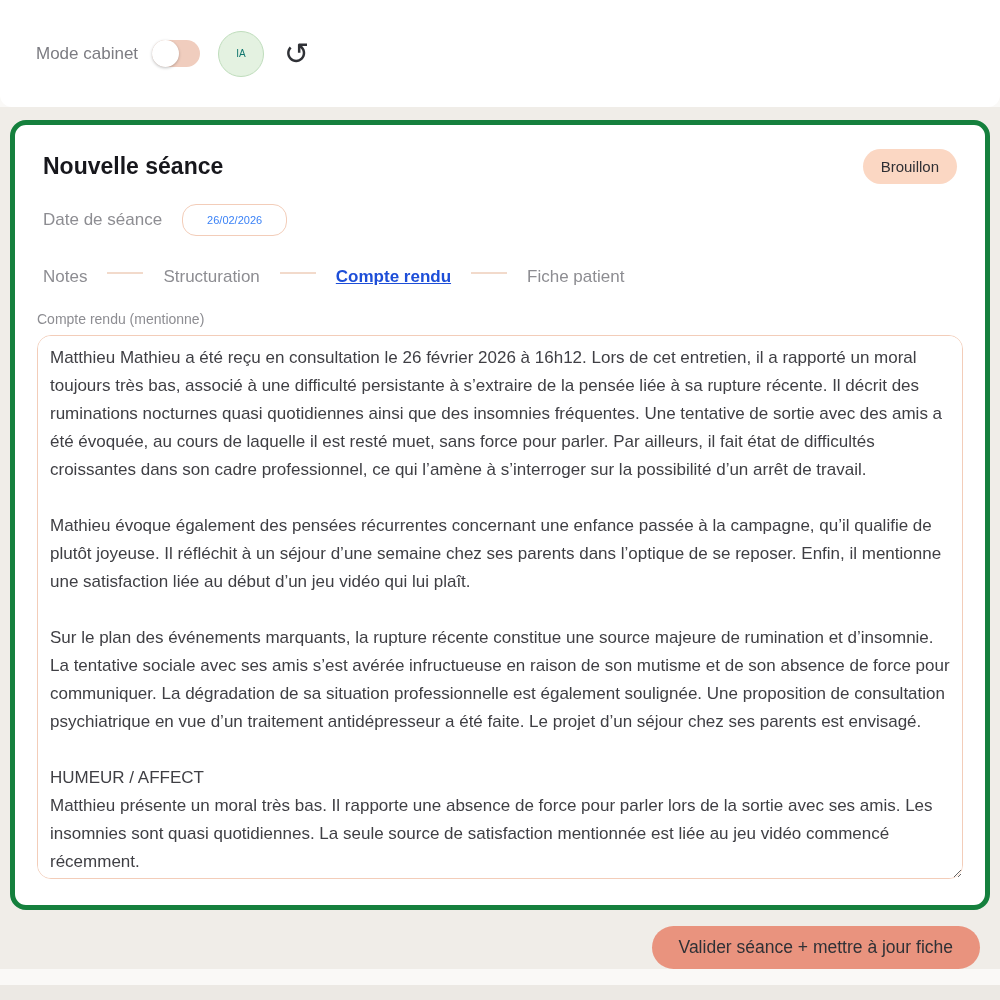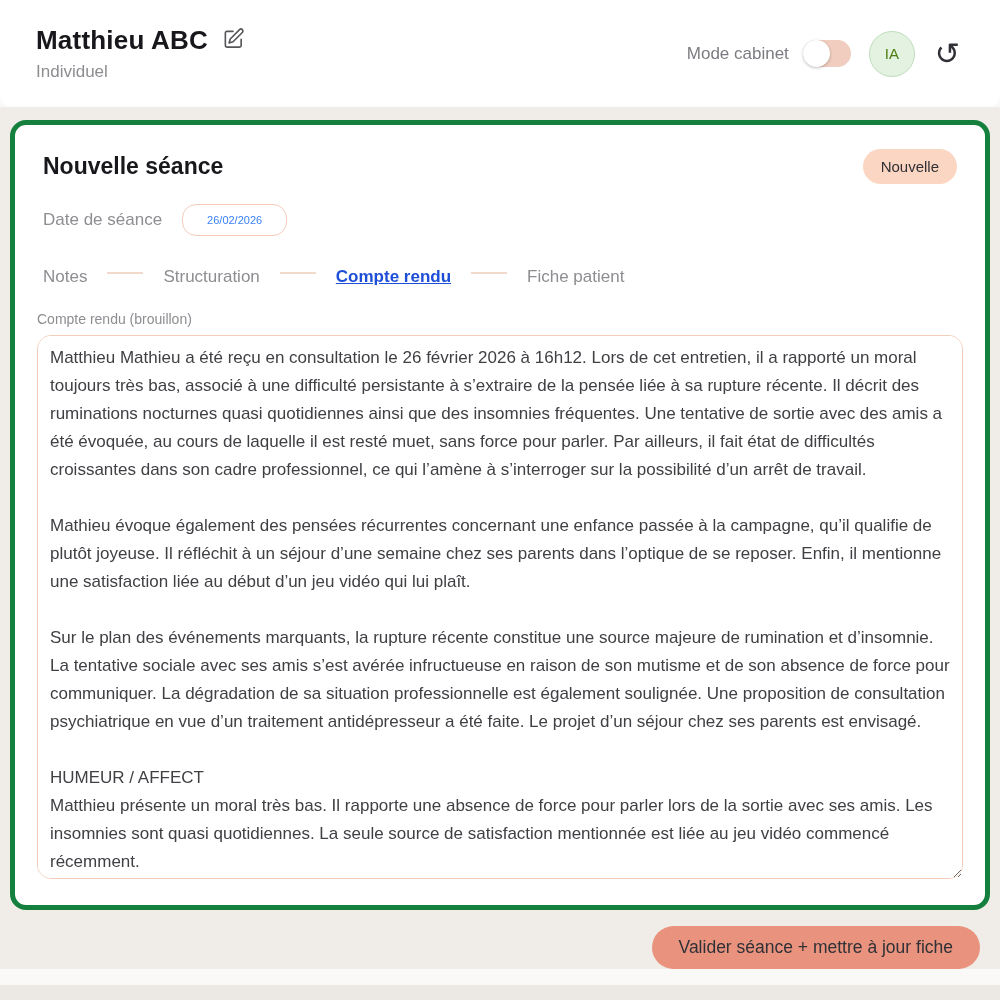--- a/index.html
+++ b/index.html
@@ -35,21 +35,21 @@
   }
   .toggle .knob {
     position: absolute; top: 0; left: 0;
     width: 27px; height: 27px; border-radius: 50%;
     background: #FFFFFF; box-shadow: 0 1px 3px rgba(0,0,0,.25);
   }
   .avatar {
     width: 46px; height: 46px; border-radius: 50%;
     background: #E4F2E1; border: 1px solid #BFDDBC;
     display: flex; align-items: center; justify-content: center;
-    font-size: 15px; color: #4d7c0f; cursor: pointer; margin-left: 4px;
+    font-size: 10px; color: #0f766e; cursor: pointer; margin-left: 4px;
   }
   .reset-icon {
     font-family: "DejaVu Sans", sans-serif;
     font-size: 30px; line-height: 1; color: #2F3136;
     cursor: pointer; margin-left: 6px; user-select: none;
   }
 
   
   .mid { background: #F0EDE8; padding: 13px 10px 0; }
   .card {
@@ -98,67 +98,55 @@
   }
   .bottom-strip {
     position: absolute; bottom: 0; left: 0;
     width: 100%; height: 15px; background: #ECE9E4;
   }
 </style>
 </head>
 <body>
 
 <header class="topbar">
-  <div class="patient-block">
-    <div class="name-row">
-      <h1 class="patient-name">Matthieu ABC</h1>
-      <span class="edit-icon">
-        <svg width="23" height="23" viewBox="0 0 24 24" fill="none" stroke="#55555A" stroke-width="1.7" stroke-linecap="round" stroke-linejoin="round">
-          <path d="M11.5 4.5H5.2A1.7 1.7 0 0 0 3.5 6.2v13.1A1.7 1.7 0 0 0 5.2 21h13.1a1.7 1.7 0 0 0 1.7-1.7v-6.4"></path>
-          <path d="M18.3 2.8a2 2 0 0 1 2.9 2.9L11.5 15.4l-4.1 1.2 1.2-4.1z"></path>
-        </svg>
-      </span>
-    </div>
-    <div class="subtitle">Individuel</div>
-  </div>
   <div class="header-right">
     <span class="mode-label">Mode cabinet</span>
     <div class="toggle">
       <div class="knob"></div>
     </div>
     <div class="avatar">
       <span>IA</span>
     </div>
     <span class="reset-icon">↺</span>
   </div>
 </header>
 
 <section class="mid">
   <div class="card">
     <div class="card-head">
       <h2 class="card-title">Nouvelle séance</h2>
-      <span class="badge">Nouvelle</span>
+      <span class="badge">Brouillon</span>
     </div>
 
     <div class="date-row">
       <span class="date-label">Date de séance</span>
       <span class="date-pill">26/02/2026</span>
     </div>
 
     <nav class="tabs">
       <span class="tab">Notes</span>
       <span class="tab-line"></span>
       <span class="tab">Structuration</span>
       <span class="tab-line"></span>
       <span class="tab active">Compte rendu</span>
       <span class="tab-line"></span>
       <span class="tab">Fiche patient</span>
     </nav>
 
-    <label class="report-label">Compte rendu (brouillon)</label>
+    <label class="report-label">Compte rendu (mentionne)</label>
     <textarea class="report-textarea" spellcheck="false" style="">Matthieu Mathieu a été reçu en consultation le 26 février 2026 à 16h12. Lors de cet entretien, il a rapporté un moral toujours très bas, associé à une difficulté persistante à s’extraire de la pensée liée à sa rupture récente. Il décrit des ruminations nocturnes quasi quotidiennes ainsi que des insomnies fréquentes. Une tentative de sortie avec des amis a été évoquée, au cours de laquelle il est resté muet, sans force pour parler. Par ailleurs, il fait état de difficultés croissantes dans son cadre professionnel, ce qui l’amène à s’interroger sur la possibilité d’un arrêt de travail.
 
 Mathieu évoque également des pensées récurrentes concernant une enfance passée à la campagne, qu’il qualifie de plutôt joyeuse. Il réfléchit à un séjour d’une semaine chez ses parents dans l’optique de se reposer. Enfin, il mentionne une satisfaction liée au début d’un jeu vidéo qui lui plaît.
 
 Sur le plan des événements marquants, la rupture récente constitue une source majeure de rumination et d’insomnie. La tentative sociale avec ses amis s’est avérée infructueuse en raison de son mutisme et de son absence de force pour communiquer. La dégradation de sa situation professionnelle est également soulignée. Une proposition de consultation psychiatrique en vue d’un traitement antidépresseur a été faite. Le projet d’un séjour chez ses parents est envisagé.
 
 HUMEUR / AFFECT
 Matthieu présente un moral très bas. Il rapporte une absence de force pour parler lors de la sortie avec ses amis. Les insomnies sont quasi quotidiennes. La seule source de satisfaction mentionnée est liée au jeu vidéo commencé récemment.</textarea>
   </div>
 

